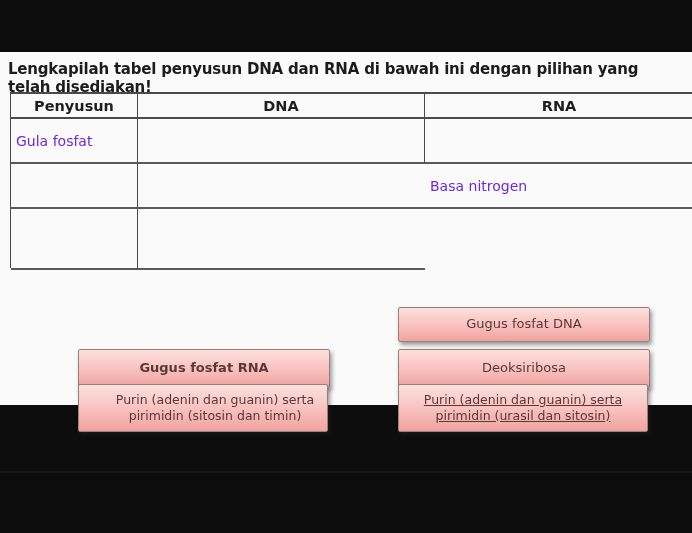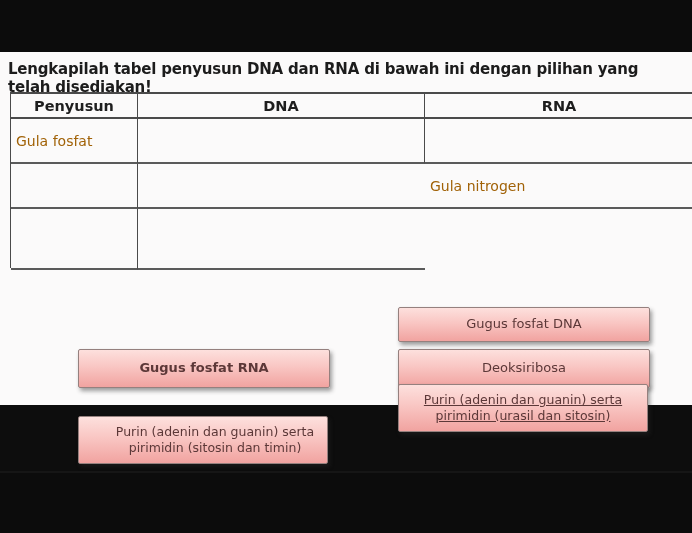--- a/index.html
+++ b/index.html
@@ -41,21 +41,21 @@
     box-sizing:border-box;
     display:flex;align-items:center;
     font-size:14px;
     background:transparent;
   }
   .cell.last-col{border-right:none;}
   .cell.head{
     justify-content:center;font-weight:700;color:#1e1e1e;font-size:14.5px;
     border-bottom:2px solid #4a4a4a;
   }
-  .cell.rowlabel{padding-left:5px;color:#a16207;}
+  .cell.rowlabel{padding-left:5px;color:#6d28d9;}
   
   .opt{
     position:absolute;
     display:flex;align-items:center;justify-content:center;text-align:center;
     background:linear-gradient(to bottom,#fde0dd 0%,#f9c6c3 45%,#f1a3a0 100%);
     border:1px solid #95807e;
     border-radius:2px;
     box-shadow:2px 3px 4px rgba(40,40,40,0.45);
     color:#5c3838;
     font-size:13px;line-height:1.25;
@@ -80,31 +80,31 @@
       <div class="cell head">DNA</div>
       <div class="cell head last-col">RNA</div>
 
       <div class="cell rowlabel">Gula fosfat</div>
       <div class="cell"></div>
       <div class="cell last-col"></div>
 
       <div class="cell"></div>
       <div class="cell last-col"></div>
 
-      <div class="cell rowlabel">Gula nitrogen</div>
+      <div class="cell rowlabel">Basa nitrogen</div>
       <div class="cell"></div>
       <div class="cell last-col"></div>
     </div>
 
 
     <div class="opt" style="left:398px;top:255px;width:252px;height:35px;">Gugus fosfat DNA</div>
 
     <div class="opt" style="left:78px;top:297px;width:252px;height:39px;font-weight:bold;">Gugus fosfat RNA</div>
 
     <div class="opt" style="left:398px;top:297px;width:252px;height:39px;">Deoksiribosa</div>
 
-    <div class="opt two-line" style="left:78px;top:364px;width:250px;height:48px;padding-left:32px;">Purin (adenin dan guanin) serta pirimidin (sitosin dan timin)</div>
+    <div class="opt two-line" style="left:78px;top:332px;width:250px;height:48px;padding-left:32px;">Purin (adenin dan guanin) serta pirimidin (sitosin dan timin)</div>
 
     <div class="opt two-line" style="left:398px;top:332px;width:250px;height:48px;text-decoration:underline;">Purin (adenin dan guanin) serta pirimidin (urasil dan sitosin)</div>
   </div>
 
   <div class="letterbox bottom"></div>
 </div>
 
 </body></html>

